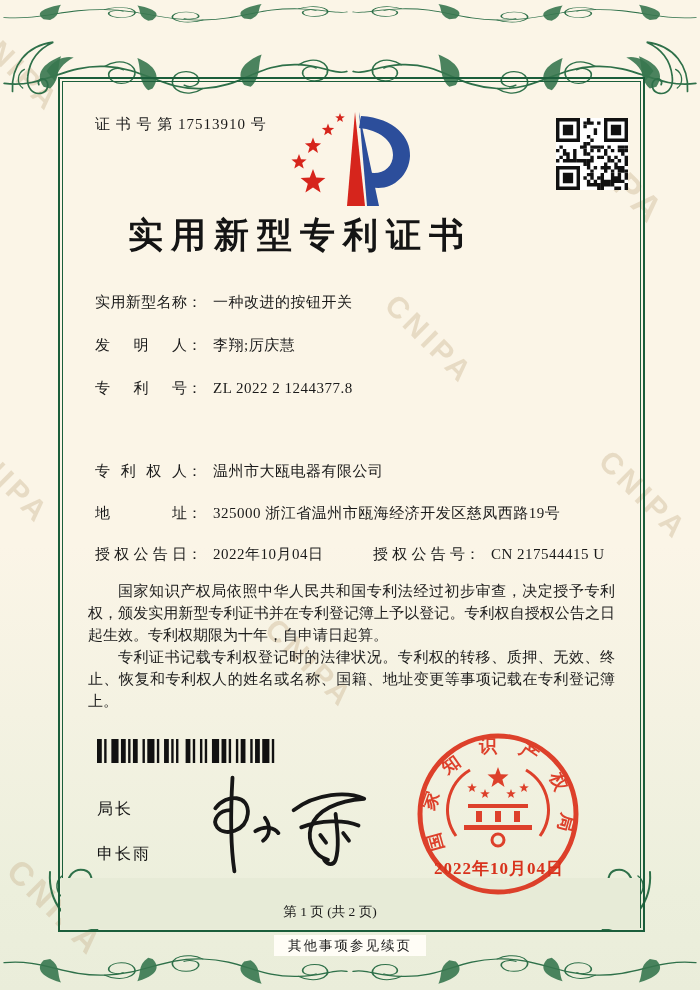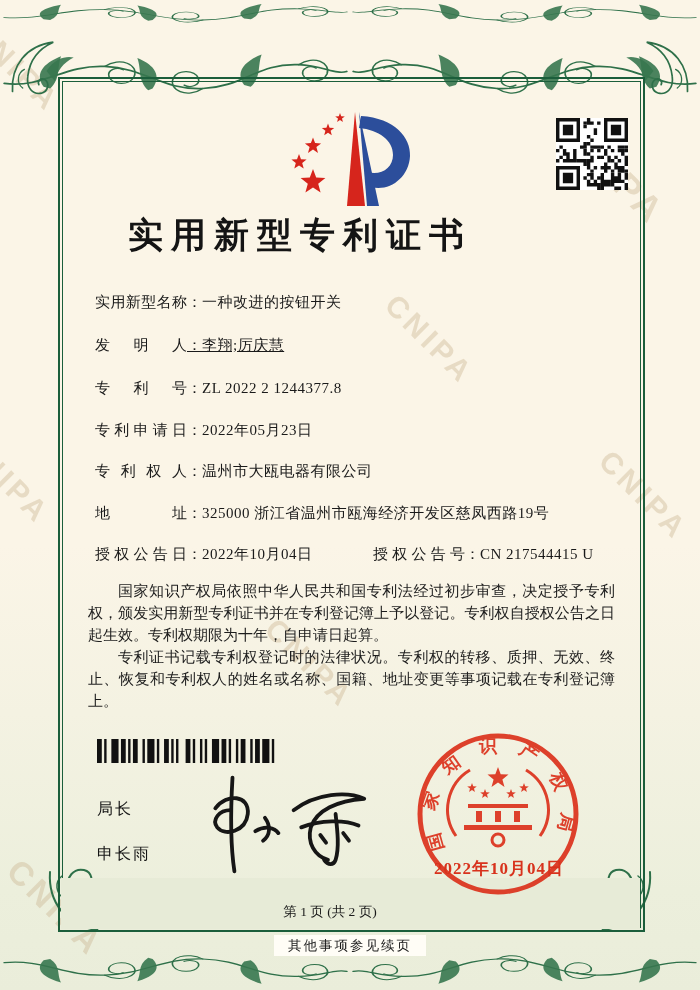--- a/index.html
+++ b/index.html
@@ -12,21 +12,21 @@
       transform:rotate(45deg);transform-origin:left top;white-space:nowrap;pointer-events:none;}
   .orn{position:absolute;pointer-events:none;}
   .frame{position:absolute;left:58px;top:77px;width:587px;height:855px;
          box-sizing:border-box;border:2.5px solid #1b5e3b;}
   .frame-inner{position:absolute;inset:2px;border:1px solid #1b5e3b;}
   .certno{position:absolute;left:95px;top:115px;font-size:15px;color:#1a1a1a;letter-spacing:1px;}
   .title{position:absolute;left:58px;top:212px;width:484px;text-align:center;
          font-size:35px;font-weight:700;letter-spacing:8px;color:#141414;}
   .row{position:absolute;left:95px;width:530px;font-size:15px;color:#1a1a1a;white-space:nowrap;}
   .flabel{display:inline-block;width:92px;text-align:justify;text-align-last:justify;vertical-align:top;}
-  .fvalue{margin-left:0;letter-spacing:.5px;}
+  .fvalue{margin-left:11px;letter-spacing:.5px;}
   .fright{position:absolute;left:278px;top:0;}
   .paras{position:absolute;left:88px;top:580px;width:527px;font-size:15px;
          line-height:22px;color:#1c1c1c;text-align:justify;}
   .paras p{margin:0;text-indent:2em;}
   .band{position:absolute;left:61px;top:878px;width:579px;height:51px;background:#e7ebd7;}
   .barcode{position:absolute;left:97px;top:739px;}
   .signer{position:absolute;left:97px;font-size:16px;color:#141414;letter-spacing:2px;}
   .sig{position:absolute;left:185px;top:772px;}
   .seal{position:absolute;left:410px;top:726px;z-index:5;opacity:.94;}
   .sealdate{position:absolute;left:414px;top:857px;width:170px;text-align:center;
@@ -95,46 +95,44 @@
   <svg class="orn" style="left:580px;top:862px;" width="80" height="80">
     <use href="#rosette" transform="translate(80,80) scale(-1,-1)"></use>
   </svg>
 
   <div class="frame">
     <div class="frame-inner"></div>
   </div>
 
   <div class="band"></div>
 
+  <div class="certno">证 书 号 第 17513910 号</div>
 
   <svg class="logo" width="130" height="102" viewBox="0 0 130 102">
     <path id="logo-stars" fill="#d6251c" d="M30.0,61.0L33.2,69.6L42.4,70.0L35.2,75.7L37.6,84.5L30.0,79.5L22.4,84.5L24.8,75.7L17.6,70.0L26.8,69.6ZM16.0,46.0L18.0,51.3L23.6,51.5L19.2,55.0L20.7,60.5L16.0,57.4L11.3,60.5L12.8,55.0L8.4,51.5L14.0,51.3ZM30.0,29.5L32.1,35.1L38.1,35.4L33.4,39.1L35.0,44.9L30.0,41.6L25.0,44.9L26.6,39.1L21.9,35.4L27.9,35.1ZM45.0,15.5L46.6,19.8L51.2,20.0L47.6,22.8L48.8,27.3L45.0,24.7L41.2,27.3L42.4,22.8L38.8,20.0L43.4,19.8ZM57.0,5.0L58.2,8.3L61.8,8.5L59.0,10.6L59.9,14.0L57.0,12.1L54.1,14.0L55.0,10.6L52.2,8.5L55.8,8.3Z"></path>
     <path fill="#d6251c" d="M72,4 L64,98 L82,98 Z"></path>
     <path fill="#2c4e9b" d="M76,4 L96,98 L84,98 Z"></path>
     <path fill="#2c4e9b" d="M78,8 C112,10 128,30 127,48 C126,70 106,84 88,79 L84,64 C98,68 110,60 110,47 C110,32 96,22 76,20 Z"></path>
   </svg>
 
   <svg class="qr" width="72" height="72" viewBox="0 0 72 72">
     <rect x="0" y="0" width="72" height="72" fill="#ffffff"></rect>
     <path id="qr-cells" fill="#111111" d="M30.9,0.0 h3.4 v3.4 h-3.4 zM27.4,3.4 h3.4 v3.4 h-3.4 zM30.9,3.4 h3.4 v3.4 h-3.4 zM34.3,3.4 h3.4 v3.4 h-3.4 zM41.1,3.4 h3.4 v3.4 h-3.4 zM27.4,6.9 h3.4 v3.4 h-3.4 zM37.7,10.3 h3.4 v3.4 h-3.4 zM37.7,13.7 h3.4 v3.4 h-3.4 zM30.9,17.1 h3.4 v3.4 h-3.4 zM34.3,20.6 h3.4 v3.4 h-3.4 zM27.4,24.0 h3.4 v3.4 h-3.4 zM30.9,24.0 h3.4 v3.4 h-3.4 zM3.4,27.4 h3.4 v3.4 h-3.4 zM24.0,27.4 h3.4 v3.4 h-3.4 zM27.4,27.4 h3.4 v3.4 h-3.4 zM34.3,27.4 h3.4 v3.4 h-3.4 zM37.7,27.4 h3.4 v3.4 h-3.4 zM41.1,27.4 h3.4 v3.4 h-3.4 zM44.6,27.4 h3.4 v3.4 h-3.4 zM51.4,27.4 h3.4 v3.4 h-3.4 zM61.7,27.4 h3.4 v3.4 h-3.4 zM65.1,27.4 h3.4 v3.4 h-3.4 zM68.6,27.4 h3.4 v3.4 h-3.4 zM0.0,30.9 h3.4 v3.4 h-3.4 zM6.9,30.9 h3.4 v3.4 h-3.4 zM17.1,30.9 h3.4 v3.4 h-3.4 zM27.4,30.9 h3.4 v3.4 h-3.4 zM34.3,30.9 h3.4 v3.4 h-3.4 zM41.1,30.9 h3.4 v3.4 h-3.4 zM48.0,30.9 h3.4 v3.4 h-3.4 zM54.9,30.9 h3.4 v3.4 h-3.4 zM61.7,30.9 h3.4 v3.4 h-3.4 zM65.1,30.9 h3.4 v3.4 h-3.4 zM68.6,30.9 h3.4 v3.4 h-3.4 zM6.9,34.3 h3.4 v3.4 h-3.4 zM10.3,34.3 h3.4 v3.4 h-3.4 zM17.1,34.3 h3.4 v3.4 h-3.4 zM27.4,34.3 h3.4 v3.4 h-3.4 zM30.9,34.3 h3.4 v3.4 h-3.4 zM48.0,34.3 h3.4 v3.4 h-3.4 zM65.1,34.3 h3.4 v3.4 h-3.4 zM3.4,37.7 h3.4 v3.4 h-3.4 zM10.3,37.7 h3.4 v3.4 h-3.4 zM17.1,37.7 h3.4 v3.4 h-3.4 zM34.3,37.7 h3.4 v3.4 h-3.4 zM41.1,37.7 h3.4 v3.4 h-3.4 zM44.6,37.7 h3.4 v3.4 h-3.4 zM51.4,37.7 h3.4 v3.4 h-3.4 zM58.3,37.7 h3.4 v3.4 h-3.4 zM68.6,37.7 h3.4 v3.4 h-3.4 zM0.0,41.1 h3.4 v3.4 h-3.4 zM6.9,41.1 h3.4 v3.4 h-3.4 zM10.3,41.1 h3.4 v3.4 h-3.4 zM13.7,41.1 h3.4 v3.4 h-3.4 zM17.1,41.1 h3.4 v3.4 h-3.4 zM20.6,41.1 h3.4 v3.4 h-3.4 zM24.0,41.1 h3.4 v3.4 h-3.4 zM27.4,41.1 h3.4 v3.4 h-3.4 zM30.9,41.1 h3.4 v3.4 h-3.4 zM34.3,41.1 h3.4 v3.4 h-3.4 zM51.4,41.1 h3.4 v3.4 h-3.4 zM54.9,41.1 h3.4 v3.4 h-3.4 zM61.7,41.1 h3.4 v3.4 h-3.4 zM68.6,41.1 h3.4 v3.4 h-3.4 zM27.4,44.6 h3.4 v3.4 h-3.4 zM30.9,44.6 h3.4 v3.4 h-3.4 zM48.0,44.6 h3.4 v3.4 h-3.4 zM58.3,44.6 h3.4 v3.4 h-3.4 zM68.6,44.6 h3.4 v3.4 h-3.4 zM30.9,48.0 h3.4 v3.4 h-3.4 zM37.7,48.0 h3.4 v3.4 h-3.4 zM44.6,48.0 h3.4 v3.4 h-3.4 zM48.0,48.0 h3.4 v3.4 h-3.4 zM51.4,48.0 h3.4 v3.4 h-3.4 zM58.3,48.0 h3.4 v3.4 h-3.4 zM61.7,48.0 h3.4 v3.4 h-3.4 zM65.1,48.0 h3.4 v3.4 h-3.4 zM34.3,51.4 h3.4 v3.4 h-3.4 zM48.0,51.4 h3.4 v3.4 h-3.4 zM54.9,51.4 h3.4 v3.4 h-3.4 zM61.7,51.4 h3.4 v3.4 h-3.4 zM65.1,51.4 h3.4 v3.4 h-3.4 zM68.6,51.4 h3.4 v3.4 h-3.4 zM30.9,54.9 h3.4 v3.4 h-3.4 zM34.3,54.9 h3.4 v3.4 h-3.4 zM44.6,54.9 h3.4 v3.4 h-3.4 zM54.9,54.9 h3.4 v3.4 h-3.4 zM61.7,54.9 h3.4 v3.4 h-3.4 zM68.6,54.9 h3.4 v3.4 h-3.4 zM27.4,58.3 h3.4 v3.4 h-3.4 zM34.3,58.3 h3.4 v3.4 h-3.4 zM41.1,58.3 h3.4 v3.4 h-3.4 zM44.6,58.3 h3.4 v3.4 h-3.4 zM54.9,58.3 h3.4 v3.4 h-3.4 zM58.3,58.3 h3.4 v3.4 h-3.4 zM61.7,58.3 h3.4 v3.4 h-3.4 zM68.6,58.3 h3.4 v3.4 h-3.4 zM30.9,61.7 h3.4 v3.4 h-3.4 zM37.7,61.7 h3.4 v3.4 h-3.4 zM44.6,61.7 h3.4 v3.4 h-3.4 zM48.0,61.7 h3.4 v3.4 h-3.4 zM51.4,61.7 h3.4 v3.4 h-3.4 zM54.9,61.7 h3.4 v3.4 h-3.4 zM58.3,61.7 h3.4 v3.4 h-3.4 zM61.7,61.7 h3.4 v3.4 h-3.4 zM65.1,61.7 h3.4 v3.4 h-3.4 zM30.9,65.1 h3.4 v3.4 h-3.4 zM34.3,65.1 h3.4 v3.4 h-3.4 zM37.7,65.1 h3.4 v3.4 h-3.4 zM41.1,65.1 h3.4 v3.4 h-3.4 zM44.6,65.1 h3.4 v3.4 h-3.4 zM48.0,65.1 h3.4 v3.4 h-3.4 zM51.4,65.1 h3.4 v3.4 h-3.4 zM54.9,65.1 h3.4 v3.4 h-3.4 zM68.6,65.1 h3.4 v3.4 h-3.4 zM41.1,68.6 h3.4 v3.4 h-3.4 zM44.6,68.6 h3.4 v3.4 h-3.4 zM58.3,68.6 h3.4 v3.4 h-3.4 zM61.7,68.6 h3.4 v3.4 h-3.4 zM68.6,68.6 h3.4 v3.4 h-3.4 zM0,0 h24 v3.4285714285714284 h-24 zM0,20.57142857142857 h24 v3.4285714285714284 h-24 zM0,3.4285714285714284 h3.4285714285714284 v17.142857142857142 h-3.4285714285714284 zM20.57142857142857,3.4285714285714284 h3.4285714285714284 v17.142857142857142 h-3.4285714285714284 zM6.857142857142857,6.857142857142857 h10.285714285714285 v10.285714285714285 h-10.285714285714285 zM48,0 h24 v3.4285714285714284 h-24 zM48,20.57142857142857 h24 v3.4285714285714284 h-24 zM48,3.4285714285714284 h3.4285714285714284 v17.142857142857142 h-3.4285714285714284 zM68.57142857142857,3.4285714285714284 h3.4285714285714284 v17.142857142857142 h-3.4285714285714284 zM54.857142857142854,6.857142857142857 h10.285714285714285 v10.285714285714285 h-10.285714285714285 zM0,48 h24 v3.4285714285714284 h-24 zM0,68.57142857142857 h24 v3.4285714285714284 h-24 zM0,51.42857142857142 h3.4285714285714284 v17.142857142857142 h-3.4285714285714284 zM20.57142857142857,51.42857142857142 h3.4285714285714284 v17.142857142857142 h-3.4285714285714284 zM6.857142857142857,54.857142857142854 h10.285714285714285 v10.285714285714285 h-10.285714285714285 z"></path>
   </svg>
 
   <div class="title">实用新型专利证书</div>
 
   <div class="row" style="top:293px;">
     <span class="flabel">实用新型名称</span><span>：</span><span class="fvalue">一种改进的按钮开关</span>
   </div>
-  <div class="row" style="top:336px;text-decoration:underline;">
+  <div class="row" style="top:336px;">
     <span class="flabel">发明人</span><span>：</span><span class="fvalue">李翔;厉庆慧</span>
   </div>
   <div class="row" style="top:379px;">
     <span class="flabel">专利号</span><span>：</span><span class="fvalue">ZL 2022 2 1244377.8</span>
-  </div>
-  <div class="row" style="top:421px;">
-    <span class="flabel">专利申请日</span><span>：</span><span class="fvalue">2022年05月23日</span>
   </div>
   <div class="row" style="top:462px;">
     <span class="flabel">专利权人</span><span>：</span><span class="fvalue">温州市大瓯电器有限公司</span>
   </div>
   <div class="row" style="top:504px;">
     <span class="flabel">地址</span><span>：</span><span class="fvalue">325000 浙江省温州市瓯海经济开发区慈凤西路19号</span>
   </div>
   <div class="row" style="top:545px;">
     <span class="flabel">授权公告日</span><span>：</span><span class="fvalue">2022年10月04日</span>
     <span class="fright">

